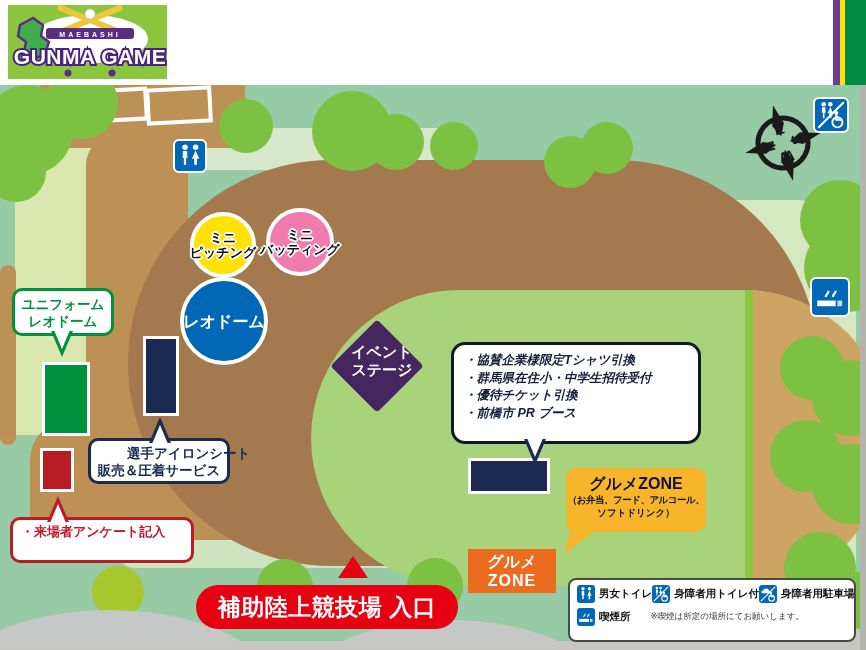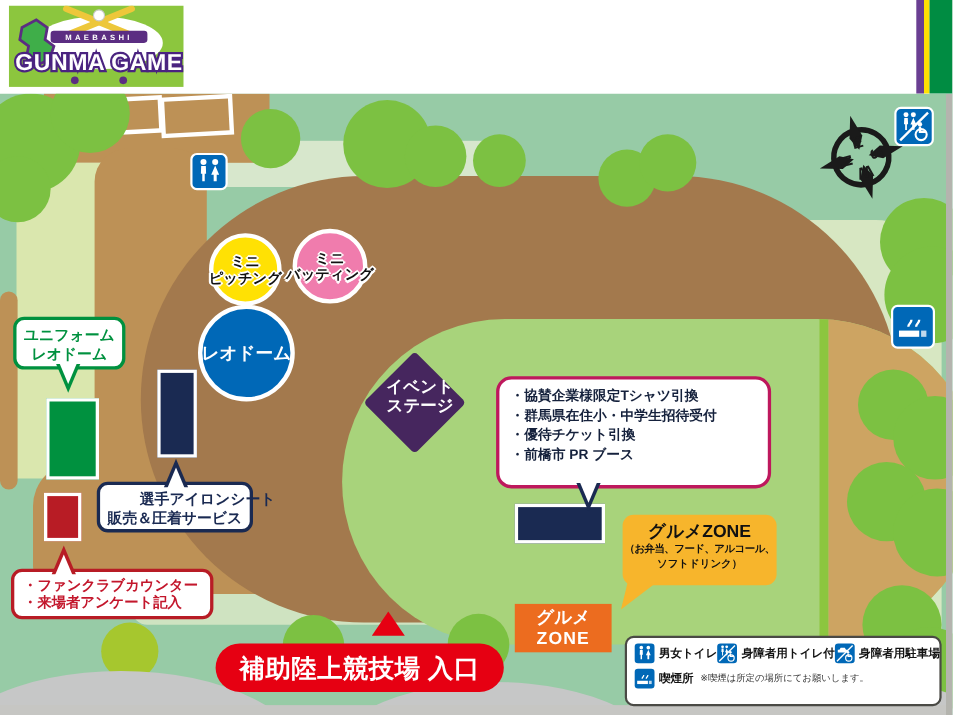--- a/index.html
+++ b/index.html
@@ -39,21 +39,21 @@
   .down.t-in{bottom:-16px;border-top:19px solid #fff;}
   .up.t-out{top:-24px;border-bottom:26px solid #000;}
   .up.t-in{top:-16px;border-bottom:19px solid #fff;}
   
   .sign{position:absolute;background:#0068b7;border:2px solid #fff;border-radius:6px;box-sizing:border-box;}
   
   #legend{position:absolute;left:568px;top:493px;width:288px;height:64px;background:#fff;border:2px solid #4a4a45;border-radius:8px;box-sizing:border-box;padding:5px 7px;}
   .lrow{display:flex;align-items:center;}
   .licon{width:18px;height:18px;background:#0068b7;border-radius:3px;flex:0 0 18px;}
   .llabel{font-size:10.5px;font-weight:900;color:#111;margin-left:4px;white-space:nowrap;}
-  .lnote{font-size:8.5px;color:#333;margin-left:6px;white-space:nowrap;}
+  .lnote{font-size:8.5px;color:#333;margin-left:20px;white-space:nowrap;}
   .nowrap{white-space:nowrap;}
 </style>
 </head>
 <body>
 
 <div id="app">
 
   <div id="map">
 
     <div class="abs pale" style="left:35px;top:43px;width:430px;height:42px;background:#d7e7cc;"></div>
@@ -174,27 +174,26 @@
     </div>
 
     <div class="bubble" style="left:88px;top:353px;width:142px;height:46px;border:3px solid #1a2a52;text-align:center;padding-top:4px;">
       <div style="font-size:13.5px;font-weight:900;color:#1a2a52;line-height:17px;margin-left:36px;" class="nowrap">選手アイロンシート</div>
       <div style="font-size:13.5px;font-weight:900;color:#1a2a52;line-height:17px;" class="nowrap">販売＆圧着サービス</div>
       <div class="t-out up" style="left:58px;border-bottom-color:#1a2a52;"></div>
       <div class="t-in up" style="left:61px;"></div>
     </div>
 
     <div class="bubble" style="left:10px;top:432px;width:184px;height:46px;border:3px solid #b81c25;padding:4px 0 0 8px;">
-      <div style="font-size:13px;font-weight:900;color:#c3172c;line-height:16px;" class="nowrap">・ファンクラブカウンター</div>
       <div style="font-size:13px;font-weight:900;color:#c3172c;line-height:16px;" class="nowrap">・来場者アンケート記入</div>
       <div class="t-out up" style="left:34px;border-bottom-color:#b81c25;"></div>
       <div class="t-in up" style="left:37px;"></div>
     </div>
 
-    <div class="bubble" style="left:451px;top:257px;width:250px;height:102px;border:3px solid #be185d;border-radius:14px;padding:7px 0 0 10px;">
+    <div class="bubble" style="left:451px;top:257px;width:250px;height:102px;border:3px solid #0f172a;border-radius:14px;padding:7px 0 0 10px;font-style:italic;">
       <div style="font-size:12.5px;font-weight:900;color:#15213c;line-height:17.5px;" class="nowrap">・協賛企業様限定Tシャツ引換</div>
       <div style="font-size:12.5px;font-weight:900;color:#15213c;line-height:17.5px;" class="nowrap">・群馬県在住小・中学生招待受付</div>
       <div style="font-size:12.5px;font-weight:900;color:#15213c;line-height:17.5px;" class="nowrap">・優待チケット引換</div>
       <div style="font-size:12.5px;font-weight:900;color:#15213c;line-height:17.5px;" class="nowrap">・前橋市 PR ブース</div>
       <div class="t-out down" style="left:70px;border-top-color:#1a2a52;"></div>
       <div class="t-in down" style="left:73px;"></div>
     </div>
 
     <div class="bubble" style="left:566px;top:383px;width:140px;height:64px;background:#f7b52c;text-align:center;padding-top:6px;">
       <div style="font-size:16px;font-weight:900;color:#111;line-height:19px;" class="nowrap">グルメZONE</div>

